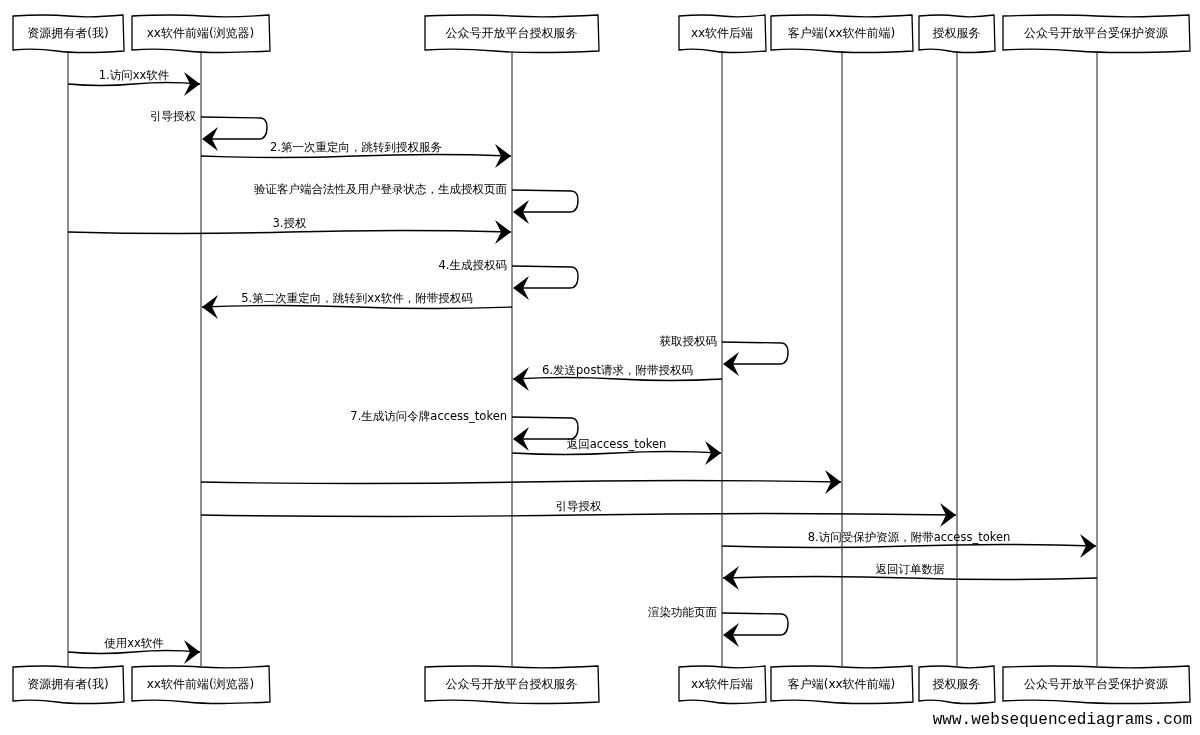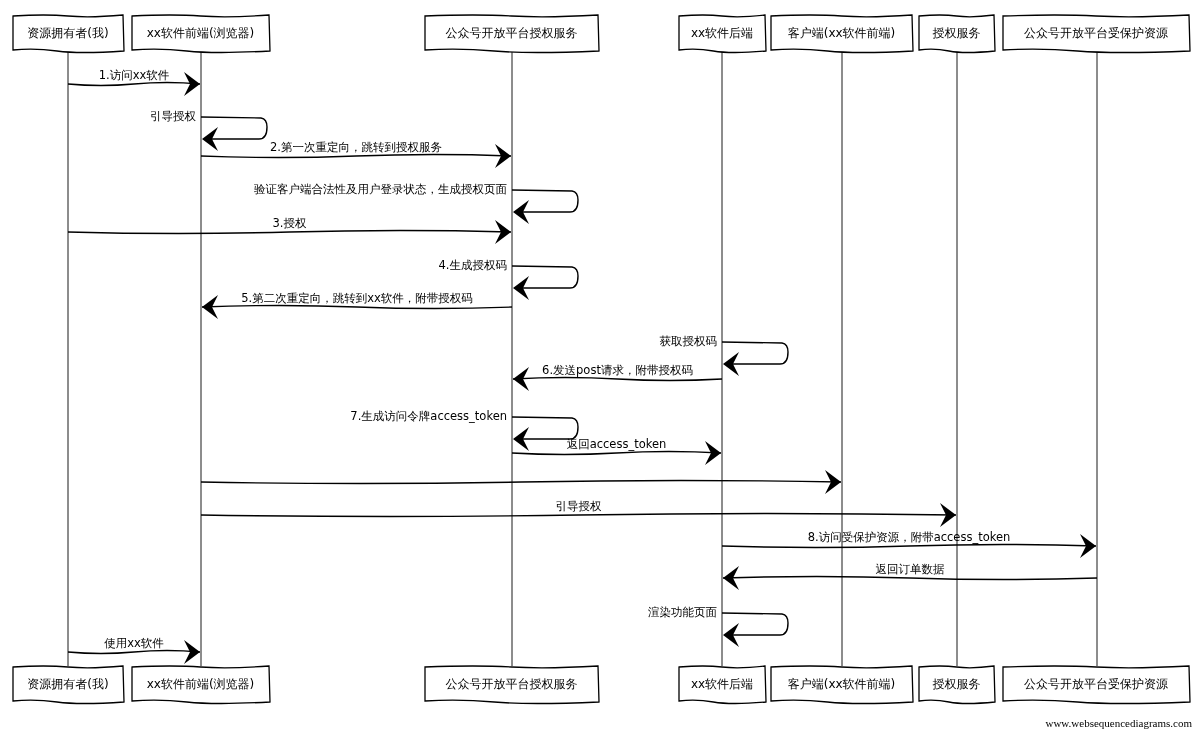--- a/index.html
+++ b/index.html
@@ -5,22 +5,22 @@
   html, body { margin:0; padding:0; background:#ffffff; }
   body { width:1200px; height:735px; position:relative; overflow:hidden;
          font-family: "DejaVu Sans", "Liberation Sans", sans-serif; }
   #diagram { position:absolute; left:0; top:0; }
   .box-text { font-size:12px; fill:#000; }
   .msg-text { font-size:11.5px; fill:#000; }
   .lifeline { stroke:#000; stroke-width:0.9; fill:none; }
   .box { fill:#fff; stroke:#000; stroke-width:1.3; }
   .arrow-line { stroke:#000; stroke-width:1.4; fill:none; }
   .arrow-head { fill:#000; }
-  .watermark { position:absolute; right:8px; bottom:6px; font-size:11px; color:#000;
-               font-family: Liberation Serif, serif; }
+  .watermark { position:absolute; right:8px; bottom:6px; font-size:16px; color:#000;
+               font-family: Liberation Mono, monospace; }
 </style>
 </head>
 <body>
 
 <svg id="diagram" width="1200" height="735">
     <line x1="68" y1="51" x2="68" y2="666" class="lifeline"></line>
     <line x1="201" y1="51" x2="201" y2="666" class="lifeline"></line>
     <line x1="512" y1="51" x2="512" y2="666" class="lifeline"></line>
     <line x1="722" y1="51" x2="722" y2="666" class="lifeline"></line>
     <line x1="842" y1="51" x2="842" y2="666" class="lifeline"></line>

